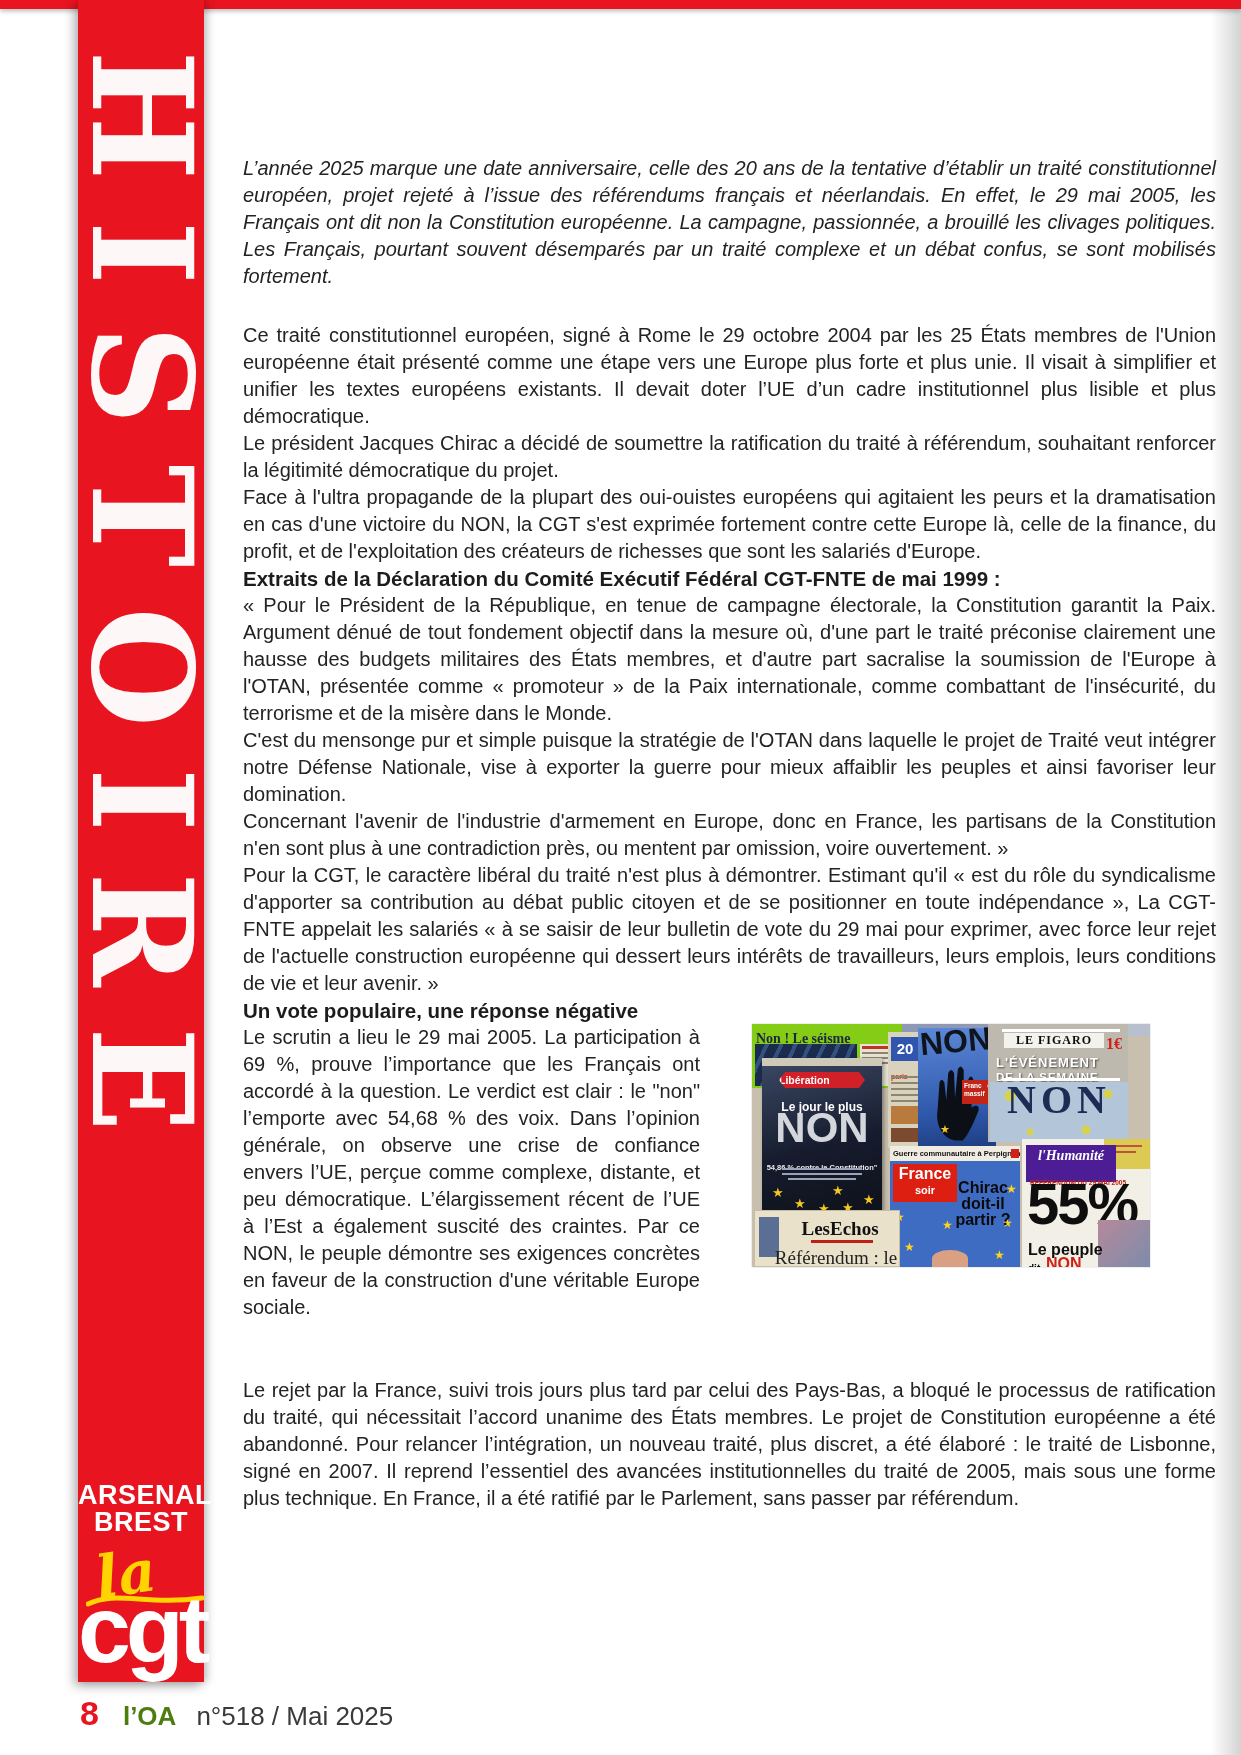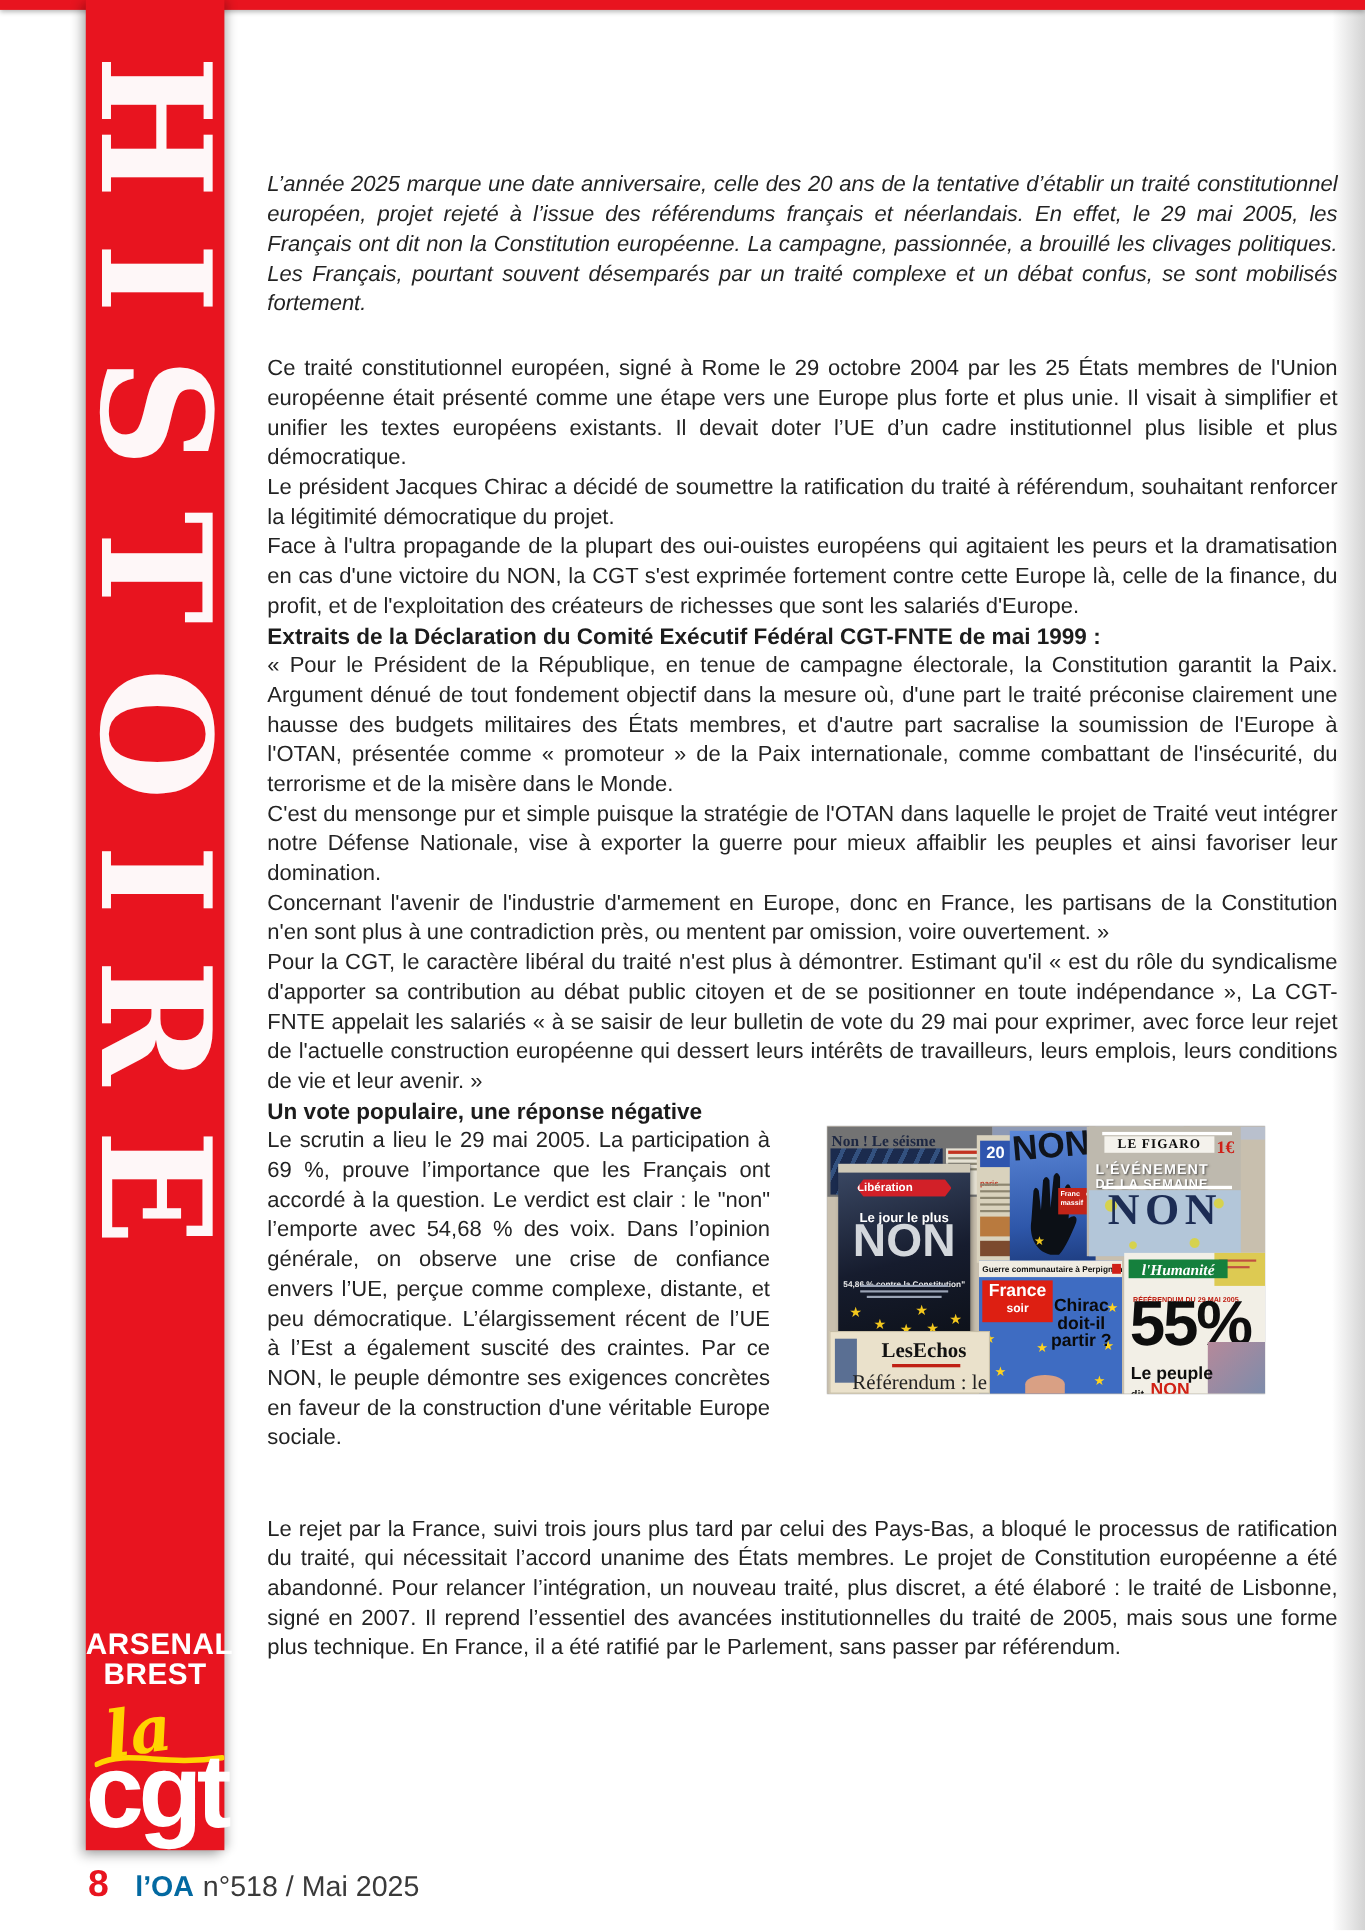--- a/index.html
+++ b/index.html
@@ -42,21 +42,21 @@
   .h-extraits{margin-top:28px;margin-bottom:6px;}
   .h-vote{margin-top:20px;margin-bottom:7px;}
   .closing{clear:both;margin-top:56px !important;}
   
   .photo{float:right;width:398px;height:243px;margin:0 66px 12px 52px;position:relative;
         overflow:hidden;background:#c8bfae;box-shadow:0 0 1px rgba(0,0,0,.4);}
   .photo *{position:absolute;box-sizing:border-box;}
   .frag1{left:150px;top:0;width:88px;height:14px;background:#8e9ab5;}
   .frag2{left:244px;top:0;width:80px;height:10px;background:#c3c8d2;}
   .frag3{left:330px;top:0;width:68px;height:12px;background:#b9c0cd;}
-  .np-seisme{left:0;top:0;width:150px;height:64px;background:#737373;}
+  .np-seisme{left:0;top:0;width:150px;height:64px;background:#84cc16;}
   .seisme-head{left:4px;top:1px;width:150px;font-family:"Liberation Serif",serif;font-weight:bold;
         font-size:14px;color:#1d2742;white-space:nowrap;}
   .seisme-photo{left:3px;top:20px;width:102px;height:42px;
         background:repeating-linear-gradient(115deg,#1b2b4e 0 8px,#32507e 8px 12px,#203push 0);
         background:repeating-linear-gradient(115deg,#1b2b4e 0 9px,#33517f 9px 13px);}
   .seisme-col{left:108px;top:20px;width:40px;height:42px;background:#e6e2d4;}
   .seisme-red{left:2px;top:2px;width:34px;height:3px;background:#c23321;}
   .seisme-l1{left:2px;top:8px;width:34px;height:2px;background:#8a8673;}
   .seisme-l2{left:2px;top:13px;width:34px;height:2px;background:#8a8673;}
   .seisme-l3{left:2px;top:18px;width:30px;height:2px;background:#8a8673;}
@@ -120,33 +120,33 @@
   .fs-mast{left:3px;top:18px;width:64px;height:38px;background:#dd1f12;color:#fff;text-align:center;}
   .fs-mast .f1{position:static;display:block;font-weight:900;font-size:16px;line-height:20px;}
   .fs-mast .f2{position:static;display:block;font-weight:900;font-size:11px;line-height:12px;}
   .fs-head{left:58px;top:34px;width:70px;color:#0a0a0a;font-weight:900;font-size:16px;line-height:16px;
         text-align:center;}
   .fs-face{left:42px;top:104px;width:36px;height:17px;background:#d9a084;border-radius:50% 50% 0 0;}
   .np-huma{left:270px;top:115px;width:128px;height:128px;background:#f2efe6;}
   .huma-note{left:82px;top:0;width:46px;height:30px;background:#ddca52;}
   .huma-note i{position:absolute;left:4px;top:6px;width:34px;height:2px;background:#c05040;}
   .huma-note b{position:absolute;left:4px;top:12px;width:28px;height:2px;background:#c05040;}
-  .huma-mast{left:4px;top:6px;width:90px;height:17px;background:#15803d;color:#fff;text-align:center;
+  .huma-mast{left:4px;top:6px;width:90px;height:37px;background:#4c1d95;color:#fff;text-align:center;
         font-family:"Liberation Serif",serif;font-style:italic;font-weight:900;font-size:14px;line-height:21px;}
   .huma-kick{left:8px;top:30px;color:#c02014;font-weight:bold;font-size:6.5px;white-space:nowrap;}
   .huma-55{left:2px;top:30px;width:116px;text-align:center;color:#0e0e0e;font-weight:900;font-size:58px;
         letter-spacing:-2px;line-height:70px;}
   .huma-peuple{left:6px;top:97px;color:#0e0e0e;font-weight:800;font-size:16px;}
   .huma-dit{left:6px;top:116px;color:#0e0e0e;font-weight:bold;font-size:10px;}
   .huma-non{left:24px;top:111px;color:#d02014;font-weight:900;font-size:16px;}
   .huma-photo{left:76px;top:81px;width:52px;height:47px;background:linear-gradient(135deg,#b5899a,#7d8cab);}
   
   .footer{position:absolute;left:80px;top:1694px;display:flex;align-items:baseline;z-index:4;}
   .footer .num{color:#e8141f;font-weight:900;font-size:34px;margin-right:24px;}
-  .footer .mag{font-weight:800;font-size:26px;color:#0369a1;margin-right:8px;}
+  .footer .mag{font-weight:800;font-size:26px;color:#4d7c0f;margin-right:20px;}
   .footer .issue{font-size:26px;color:#3a3a3a;font-weight:400;}
 </style>
 </head>
 <body>
 
 <div class="page">
 
   <div class="top-bar"></div>
   <div class="shadow-left"></div>
   <div class="shadow-right"></div>

